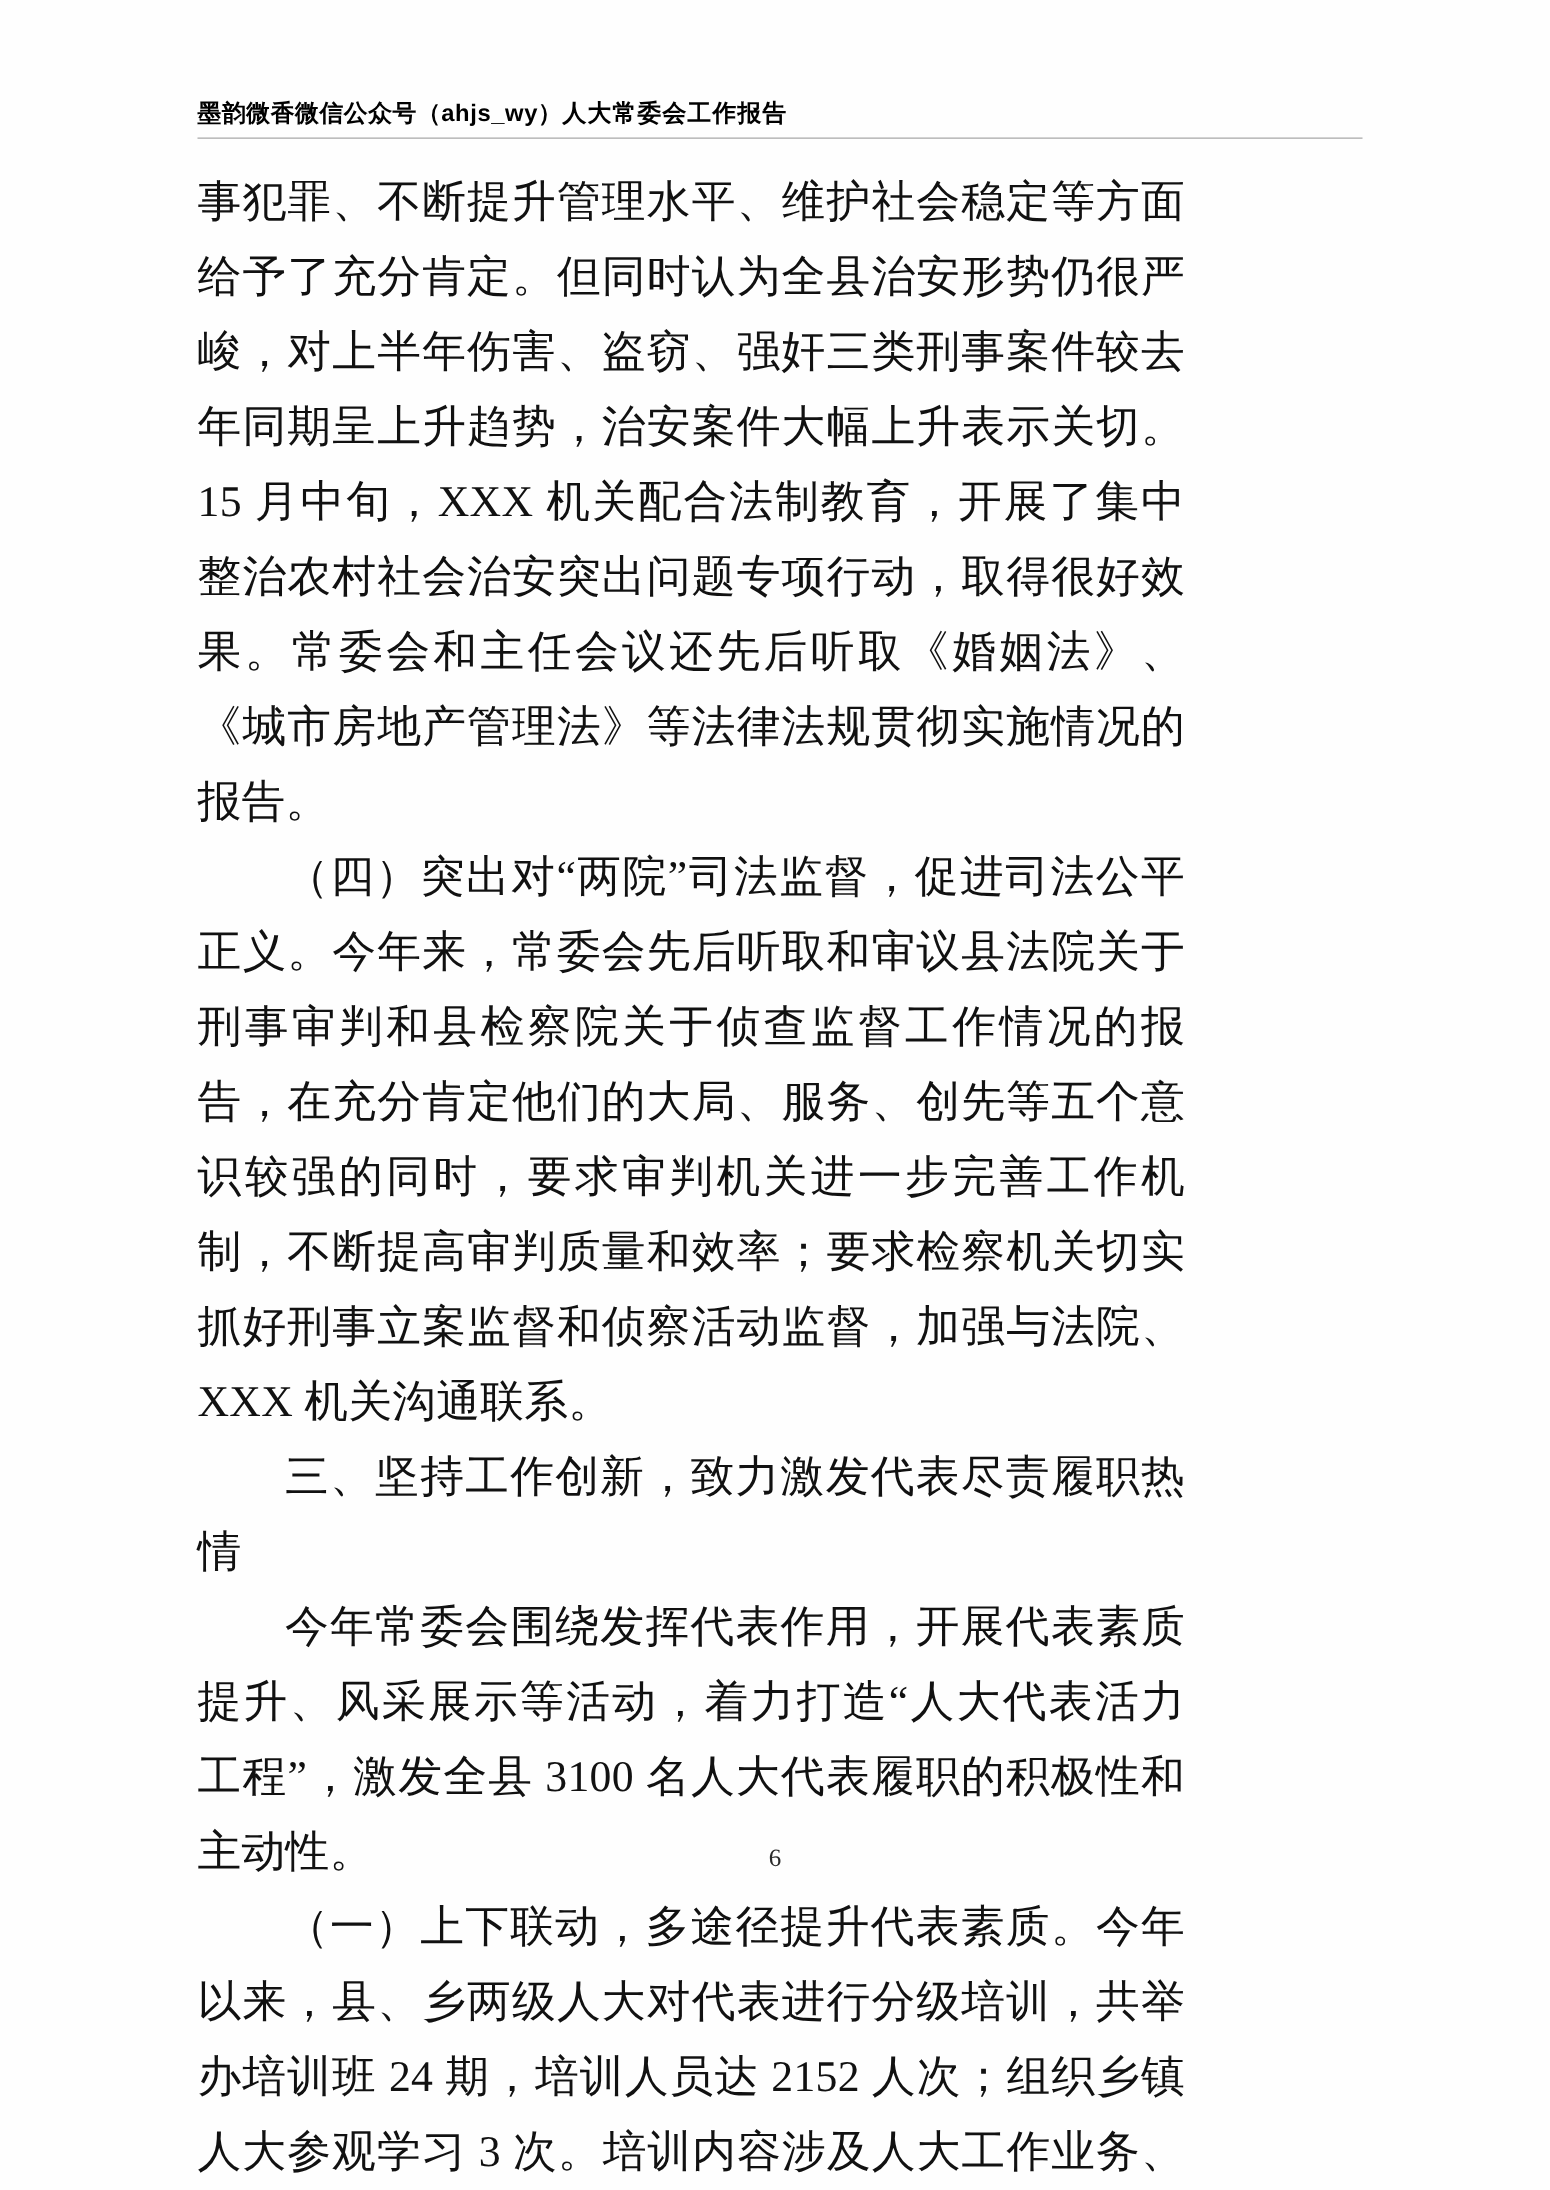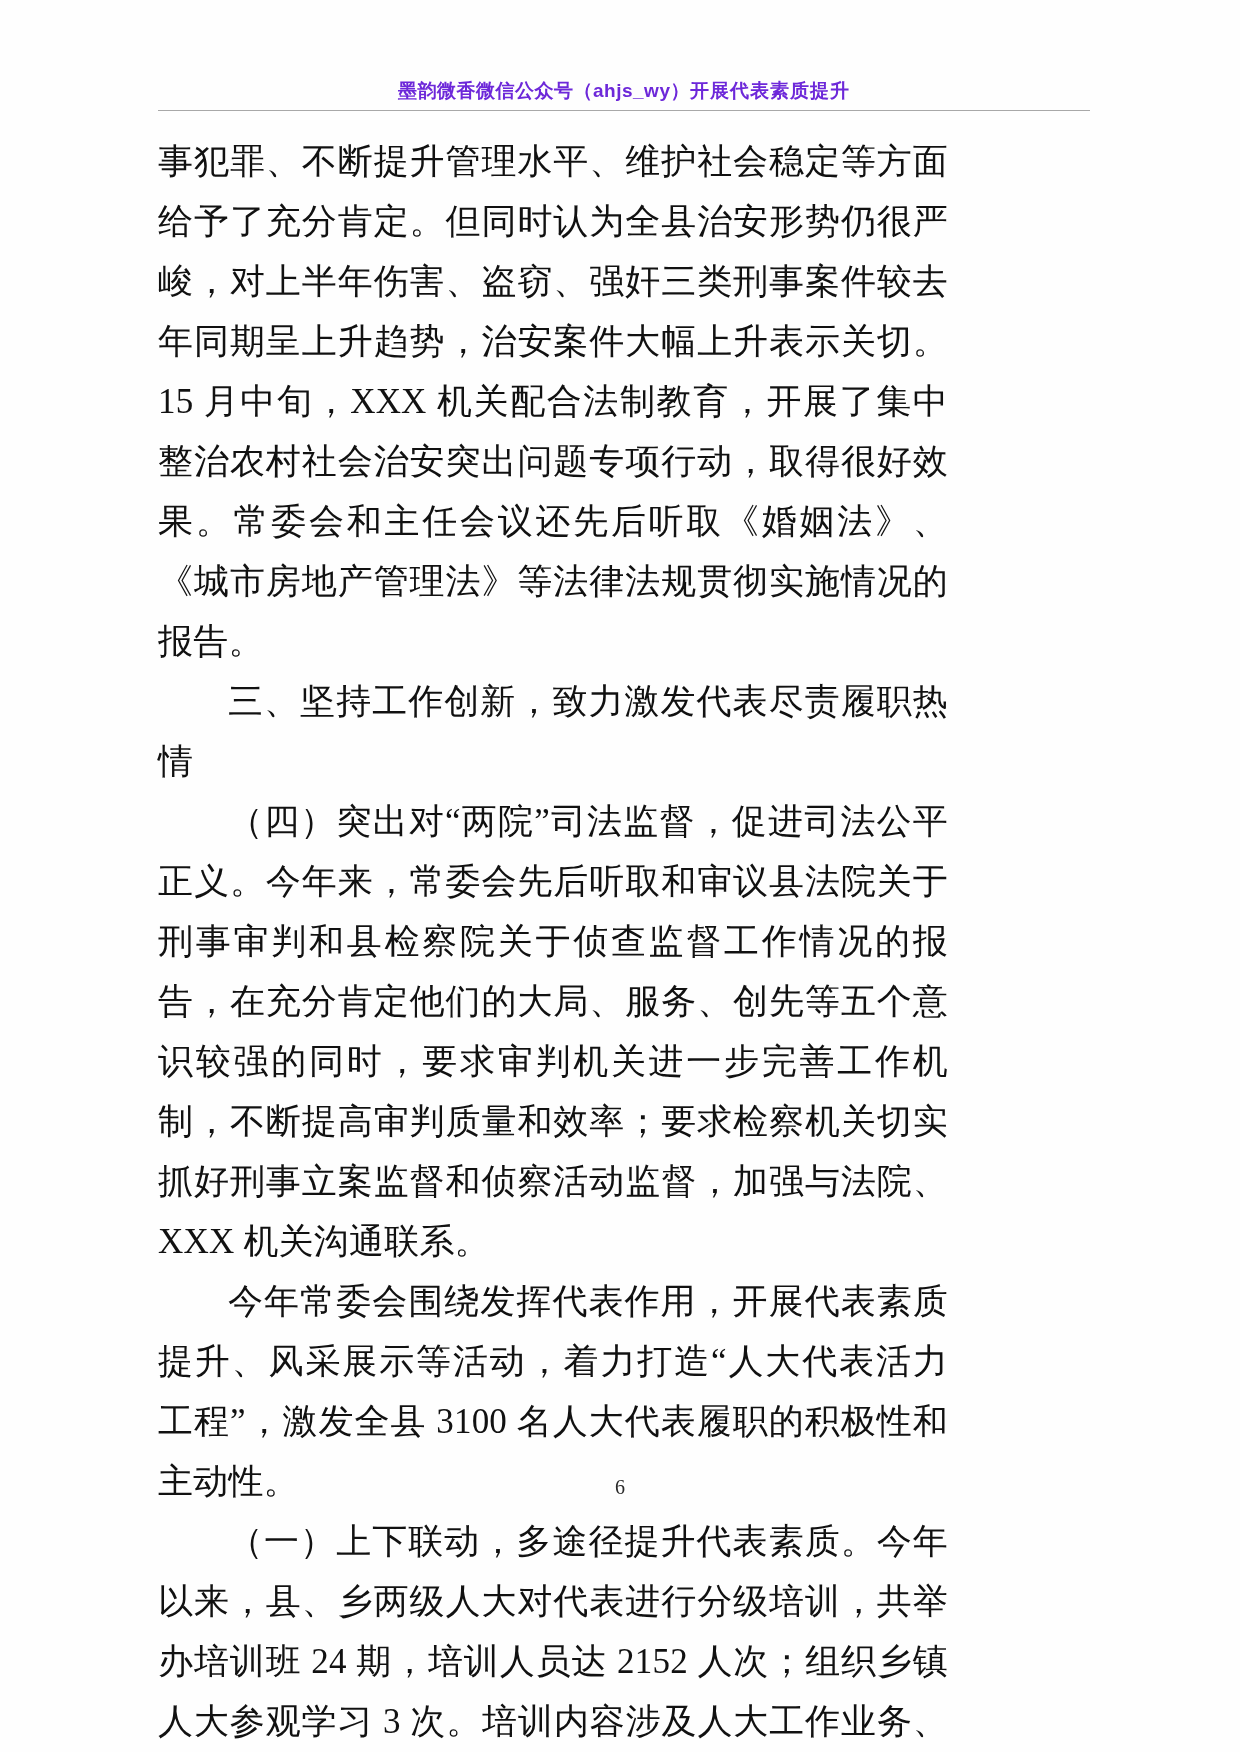--- a/index.html
+++ b/index.html
@@ -19,23 +19,23 @@
     box-sizing: border-box;
   }
 
   
   .header {
     position: absolute;
     left: 158px;
     top: 78px;
     width: 932px;
     display: flex;
-    justify-content: center;
+    justify-content: flex-start;
     align-items: baseline;
-    color: #6d28d9;
+    color: #000000;
     font-size: 19px;
     font-weight: bold;
     letter-spacing: 0.5px;
     font-family: "Liberation Sans", "DejaVu Sans", sans-serif;
   }
   .header-left { white-space: nowrap; }
   .header-right { white-space: nowrap; letter-spacing: 1px; }
   .header-rule {
     position: absolute;
     left: 158px;
@@ -80,27 +80,27 @@
     font-family: "Liberation Serif", "DejaVu Serif", serif;
   }
 </style>
 </head>
 <body>
 
 <div class="page">
 
   <div class="header">
     <span class="header-left">墨韵微香微信公众号（ahjs_wy）</span>
-    <span class="header-right">开展代表素质提升</span>
+    <span class="header-right">人大常委会工作报告</span>
   </div>
   <div class="header-rule"></div>
 
   <div class="body-text">
     <p class="indent0">事犯罪、不断提升管理水平、维护社会稳定等方面给予了充分肯定。但同时认为全县治安形势仍很严峻，对上半年伤害、盗窃、强奸三类刑事案件较去年同期呈上升趋势，治安案件大幅上升表示关切。15 月中旬，XXX 机关配合法制教育，开展了集中整治农村社会治安突出问题专项行动，取得很好效果。常委会和主任会议还先后听取《婚姻法》、《城市房地产管理法》等法律法规贯彻实施情况的报告。</p>
+    <p class="indent2">（四）突出对“两院”司法监督，促进司法公平正义。今年来，常委会先后听取和审议县法院关于刑事审判和县检察院关于侦查监督工作情况的报告，在充分肯定他们的大局、服务、创先等五个意识较强的同时，要求审判机关进一步完善工作机制，不断提高审判质量和效率；要求检察机关切实抓好刑事立案监督和侦察活动监督，加强与法院、XXX 机关沟通联系。</p>
     <p class="indent2">三、坚持工作创新，致力激发代表尽责履职热情</p>
-    <p class="indent2">（四）突出对“两院”司法监督，促进司法公平正义。今年来，常委会先后听取和审议县法院关于刑事审判和县检察院关于侦查监督工作情况的报告，在充分肯定他们的大局、服务、创先等五个意识较强的同时，要求审判机关进一步完善工作机制，不断提高审判质量和效率；要求检察机关切实抓好刑事立案监督和侦察活动监督，加强与法院、XXX 机关沟通联系。</p>
     <p class="indent2">今年常委会围绕发挥代表作用，开展代表素质提升、风采展示等活动，着力打造“人大代表活力工程”，激发全县 3100 名人大代表履职的积极性和主动性。</p>
     <p class="indent2">（一）上下联动，多途径提升代表素质。今年以来，县、乡两级人大对代表进行分级培训，共举办培训班 24 期，培训人员达 2152 人次；组织乡镇人大参观学习 3 次。培训内容涉及人大工作业务、有关法律法规和发展农村经济、推进</p>
   </div>
 
   <div class="page-number">6</div>
 
 </div>
 
 </body></html>

